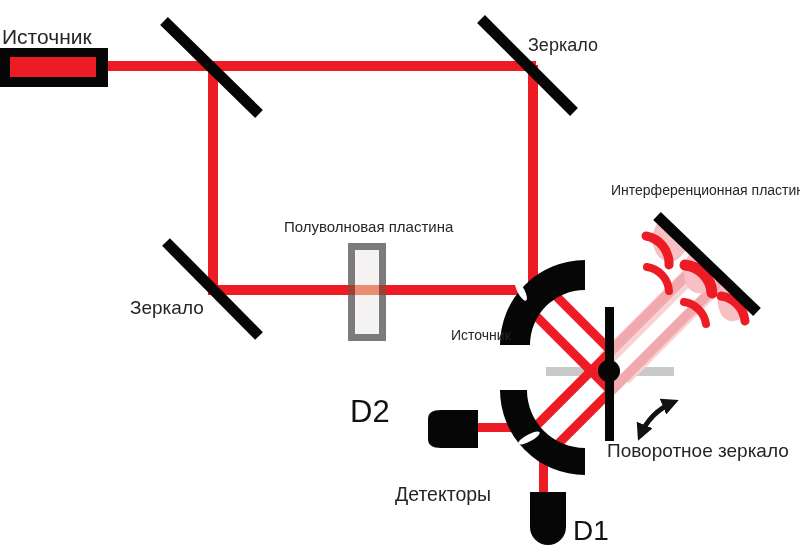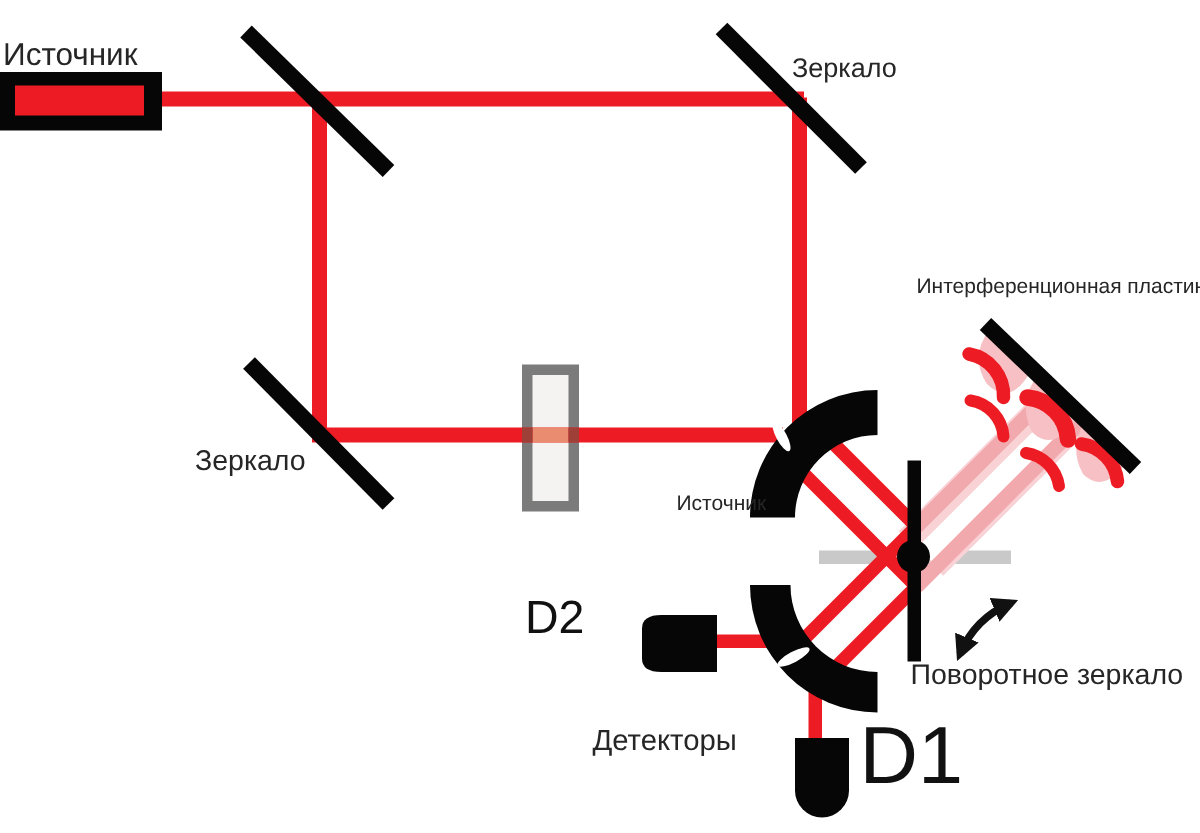--- a/index.html
+++ b/index.html
@@ -12,21 +12,21 @@
   .lbl-source        {left:2px;  top:26px;  font-size:21px;}
   .lbl-beamsplitter  {left:177px;top:3px;   font-size:18px;}
   .lbl-mirror-top    {left:528px;top:36px;  font-size:18px;}
   .lbl-interference  {left:611px;top:183px; font-size:14px;}
   .lbl-halfwave      {left:284px;top:219px; font-size:15px;}
   .lbl-mirror-left   {left:130px;top:298px; font-size:19px;}
   .lbl-objective     {left:451px;top:328px; font-size:14px;}
   .lbl-d2            {left:350px;top:396px; font-size:31px;color:#111;}
   .lbl-rotmirror     {left:607px;top:441px; font-size:19px;}
   .lbl-detectors     {left:395px;top:484px; font-size:19.5px;}
-  .lbl-d1            {left:573px;top:476px; font-size:54px;color:#111;}
+  .lbl-d1            {left:573px;top:516px; font-size:28px;color:#111;}
 
   .red-fill   {fill:var(--beam_red,#ED1C24);}
   .red-stroke {stroke:var(--beam_red,#ED1C24);fill:none;}
   .blk-fill   {fill:var(--optics_black,#060606);}
   .blk-stroke {stroke:var(--optics_black,#060606);fill:none;}
   .pink-rail  {stroke:var(--beam_pink,#F2A9AE);fill:none;}
   .pink-band  {stroke:var(--beam_pink_pale,#F8D2D4);fill:none;}
   .pink-fan   {fill:var(--beam_pink_fan,#F6C0C4);}
   .gray-axis  {fill:var(--axis_gray,#C9C9C9);}
   .glass-gray {fill:var(--glass_gray,#7B7B7B);}
@@ -99,19 +99,20 @@
 
     <path d="M 478 410 L 441 410 Q 428 410 428 419 L 428 439 Q 428 448 441 448 L 478 448 Z" class="blk-fill"></path>
     <path d="M 530 492 L 566 492 L 566 527 A 18 18 0 0 1 530 527 Z" class="blk-fill"></path>
 
     <path d="M 640 436 Q 650 412 674 402" stroke="#111" stroke-width="5" fill="none" marker-start="url(#ah)" marker-end="url(#ah)"></path>
   </svg>
 
   <div class="lbl lbl-source">Источник</div>
   <div class="lbl lbl-mirror-top">Зеркало</div>
   <div class="lbl lbl-interference">Интерференционная пластина</div>
+  <div class="lbl lbl-halfwave">Полуволновая пластина</div>
   <div class="lbl lbl-mirror-left">Зеркало</div>
   <div class="lbl lbl-objective">Источник</div>
   <div class="lbl lbl-d2">D2</div>
   <div class="lbl lbl-detectors">Детекторы</div>
   <div class="lbl lbl-rotmirror">Поворотное зеркало</div>
   <div class="lbl lbl-d1">D1</div>
 </div>
 
 </body></html>

